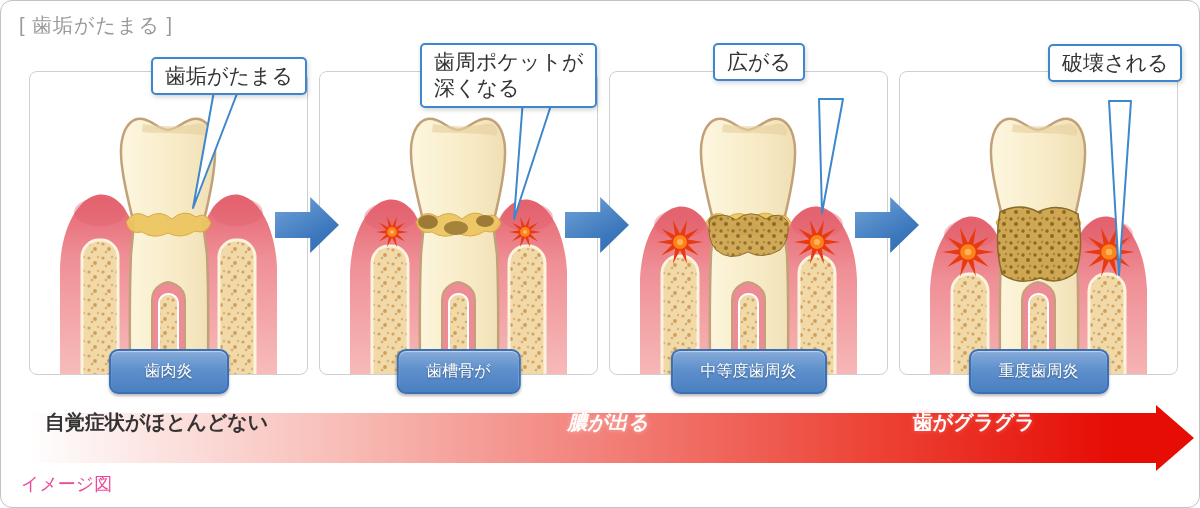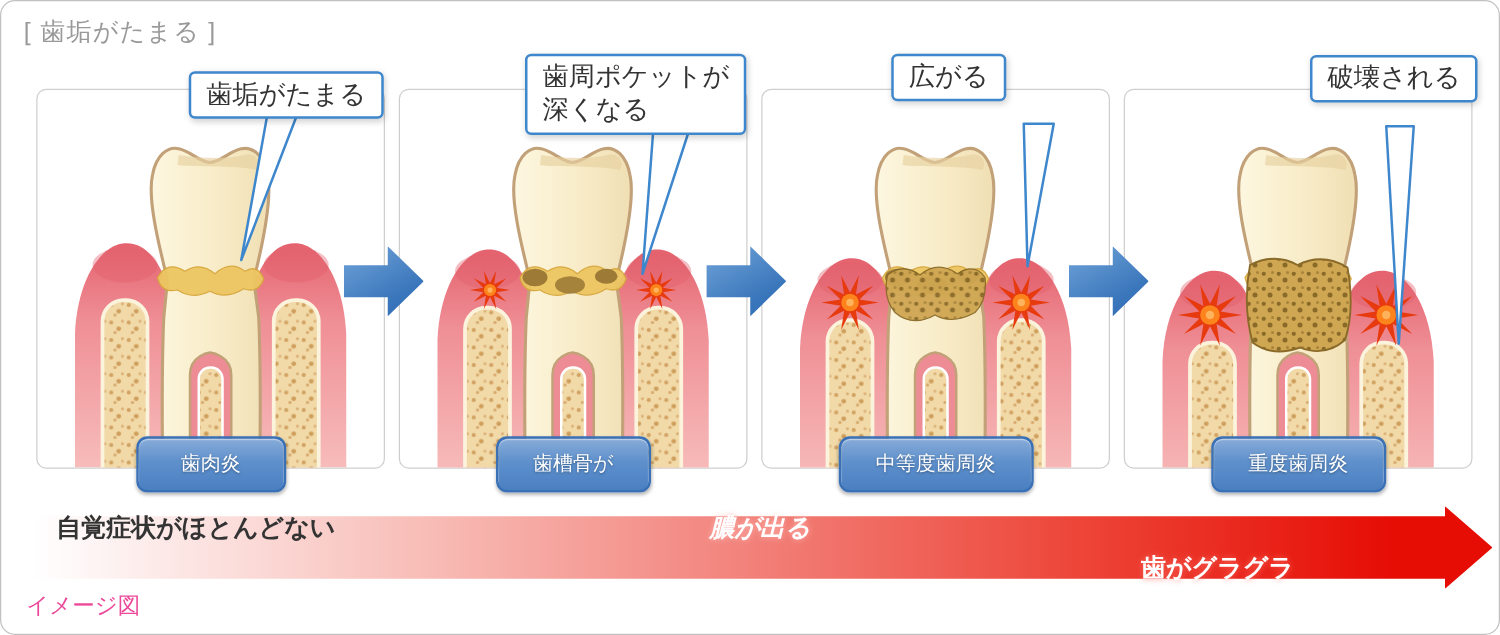--- a/index.html
+++ b/index.html
@@ -37,21 +37,21 @@
   .tails{position:absolute;left:0;top:0;z-index:5;pointer-events:none;}
 
   
   .progress-body{position:absolute;left:25px;top:412px;width:1132px;height:50px;
     background:linear-gradient(90deg,#ffffff 0%,#fdf1f0 6%,#f8bcb6 28%,#f2837c 50%,#ed4538 74%,#e60d05 96%);}
   .progress-head{position:absolute;left:1155px;top:404px;width:38px;height:66px;background:#e60d05;
     clip-path:polygon(0 0,100% 50%,0 100%);}
   .progress-label{position:absolute;top:421px;transform:translateY(-50%);font-size:20px;font-weight:bold;z-index:2;white-space:nowrap;}
   .pl-1{left:44px;color:#333}
   .pl-2{left:607px;transform:translate(-50%,-50%);color:#fff;text-shadow:0 0 5px rgba(255,190,185,.9);font-style:italic;}
-  .pl-3{left:973px;transform:translate(-50%,-50%);color:#fff;text-shadow:0 0 5px rgba(255,120,110,.8);margin-top:32px;}
+  .pl-3{left:973px;transform:translate(-50%,-50%);color:#fff;text-shadow:0 0 5px rgba(255,120,110,.8);}
 
   
   .tooth .burst,.tooth .tartar-b,.tooth .tartar-c,.tooth .tartar-d{display:none;}
   .s2 .tartar-b{display:block}
   .s3 .tartar-b,.s3 .tartar-c{display:block}
   .s4 .tartar-b,.s4 .tartar-d{display:block}
   .s2 .gum{transform:translateY(5px)}  .s2 .bone{transform:translateY(6px)}
   .s3 .gum{transform:translateY(12px)} .s3 .bone{transform:translateY(16px)}
   .s4 .gum{transform:translateY(22px)} .s4 .bone{transform:translateY(34px)}
   .s2 .burst-left{display:block;transform:translate(72px,160px) scale(.7)}

